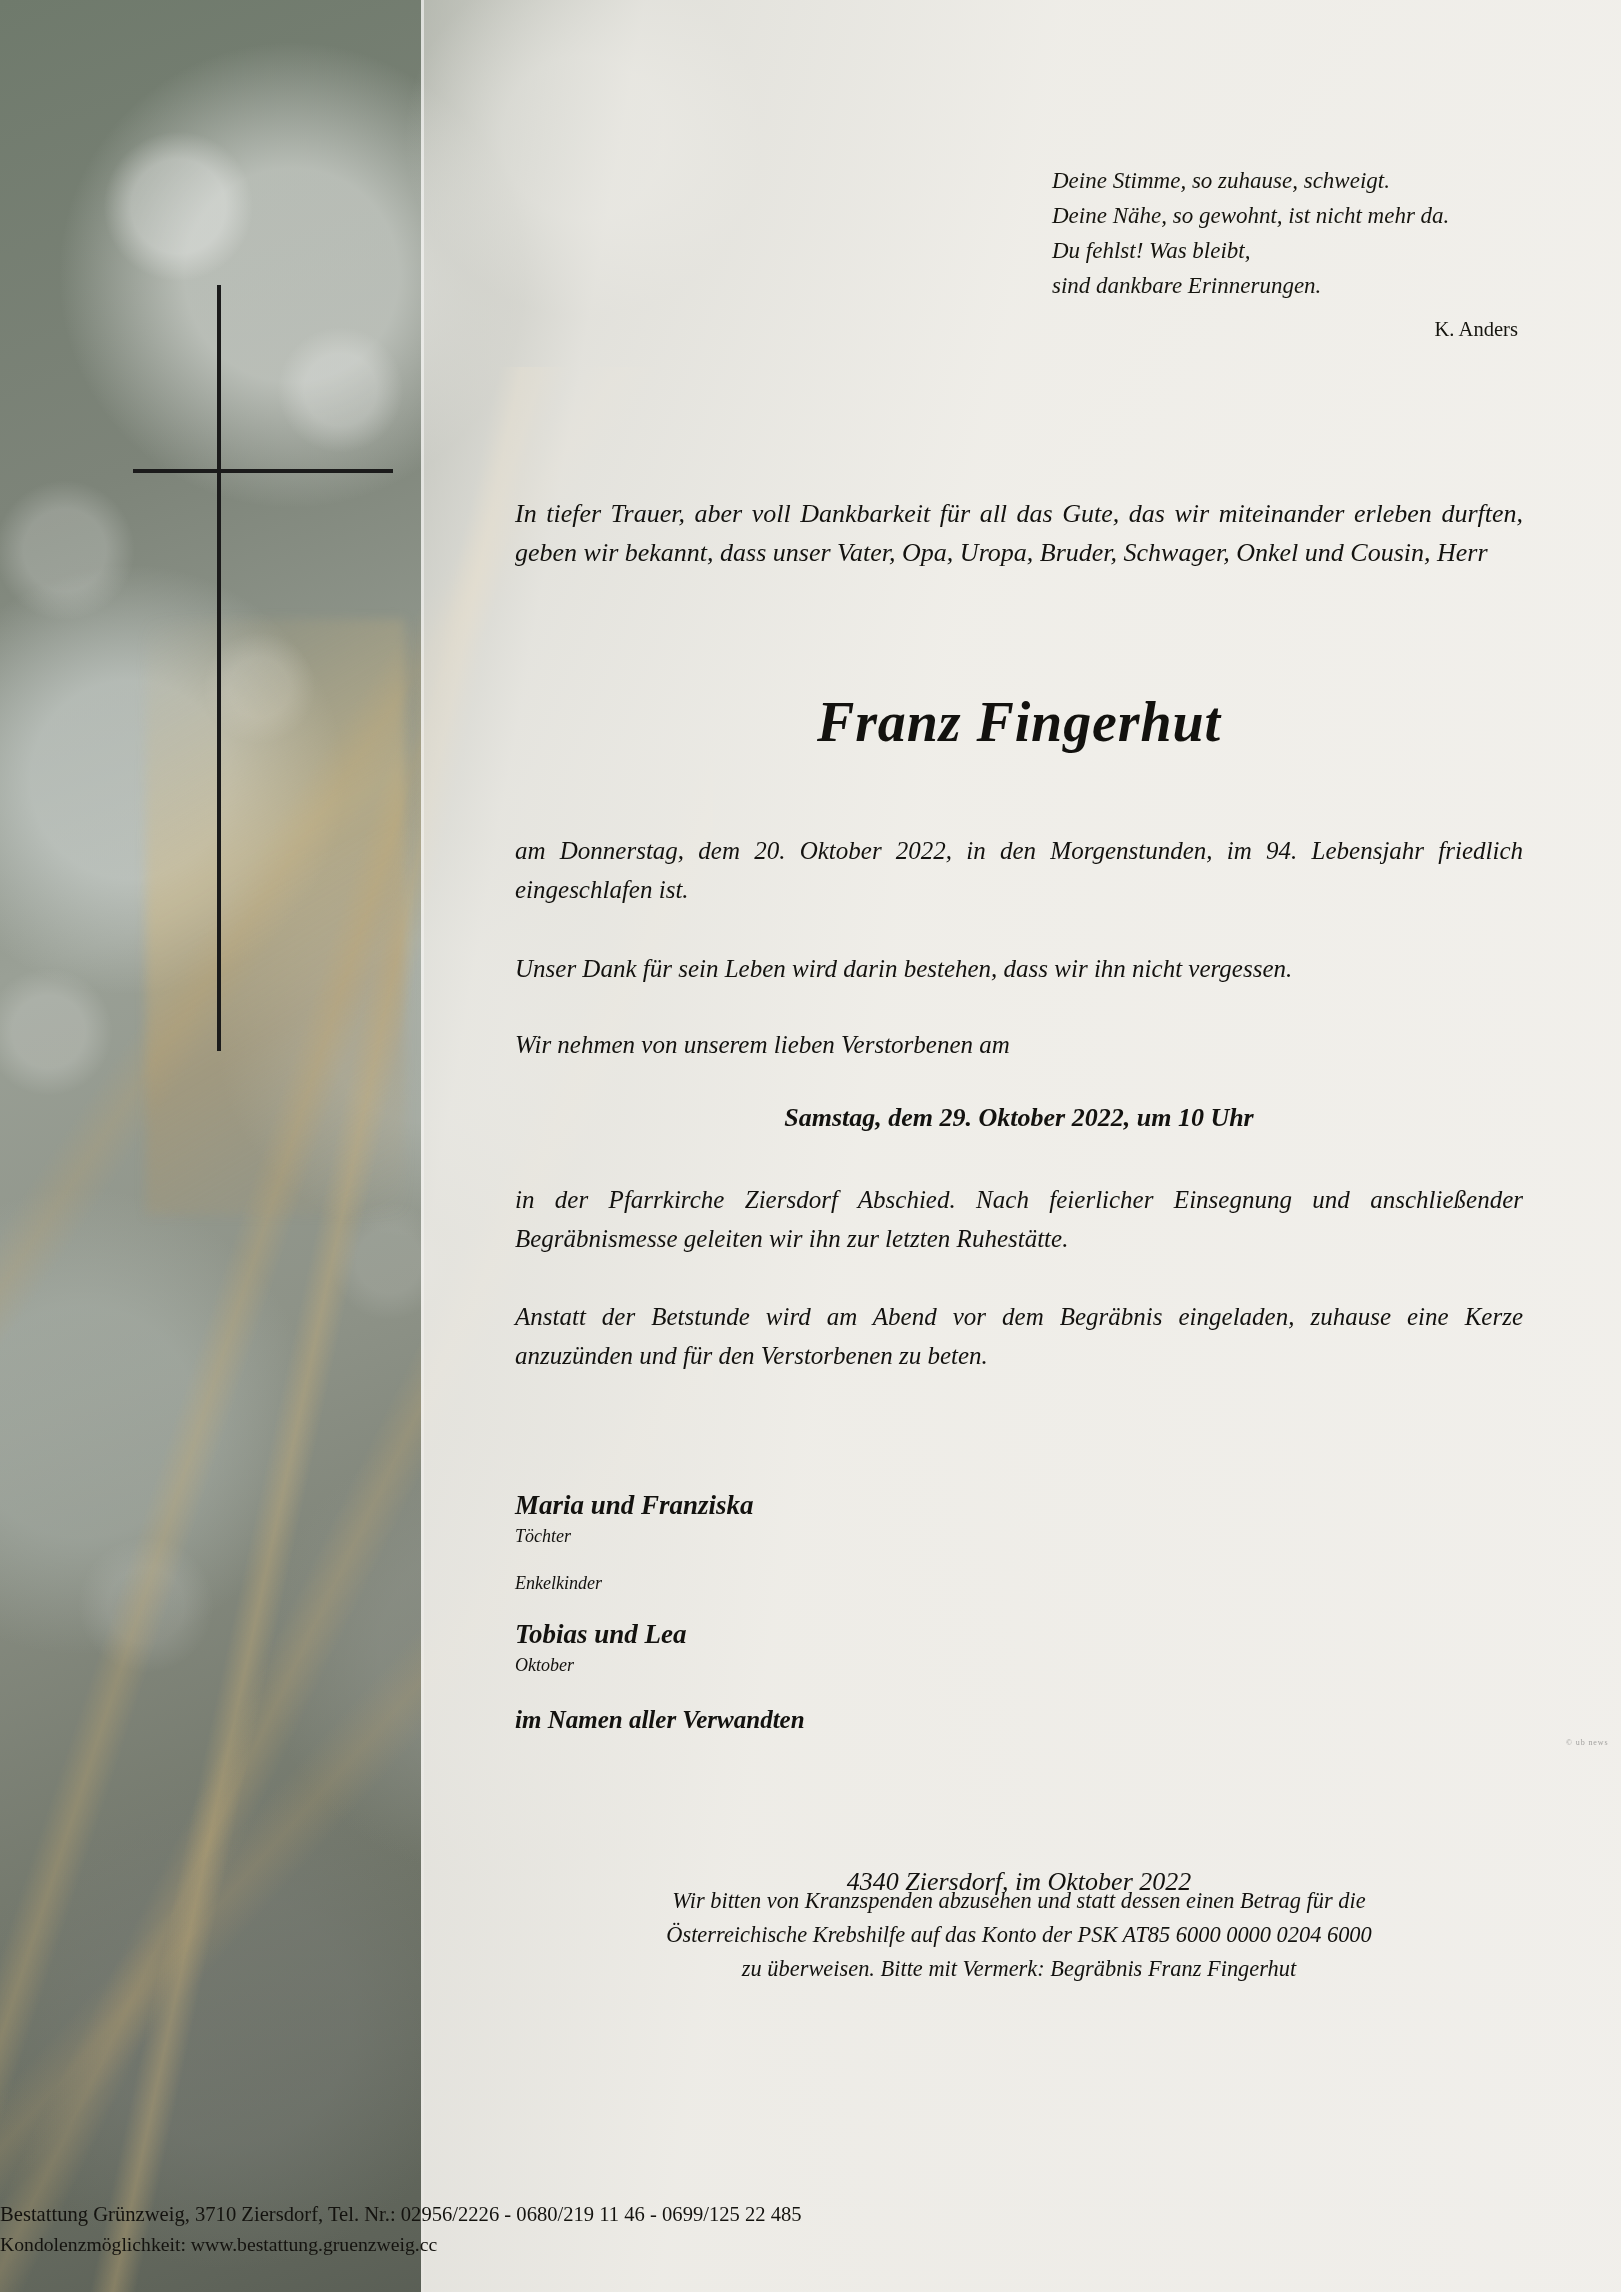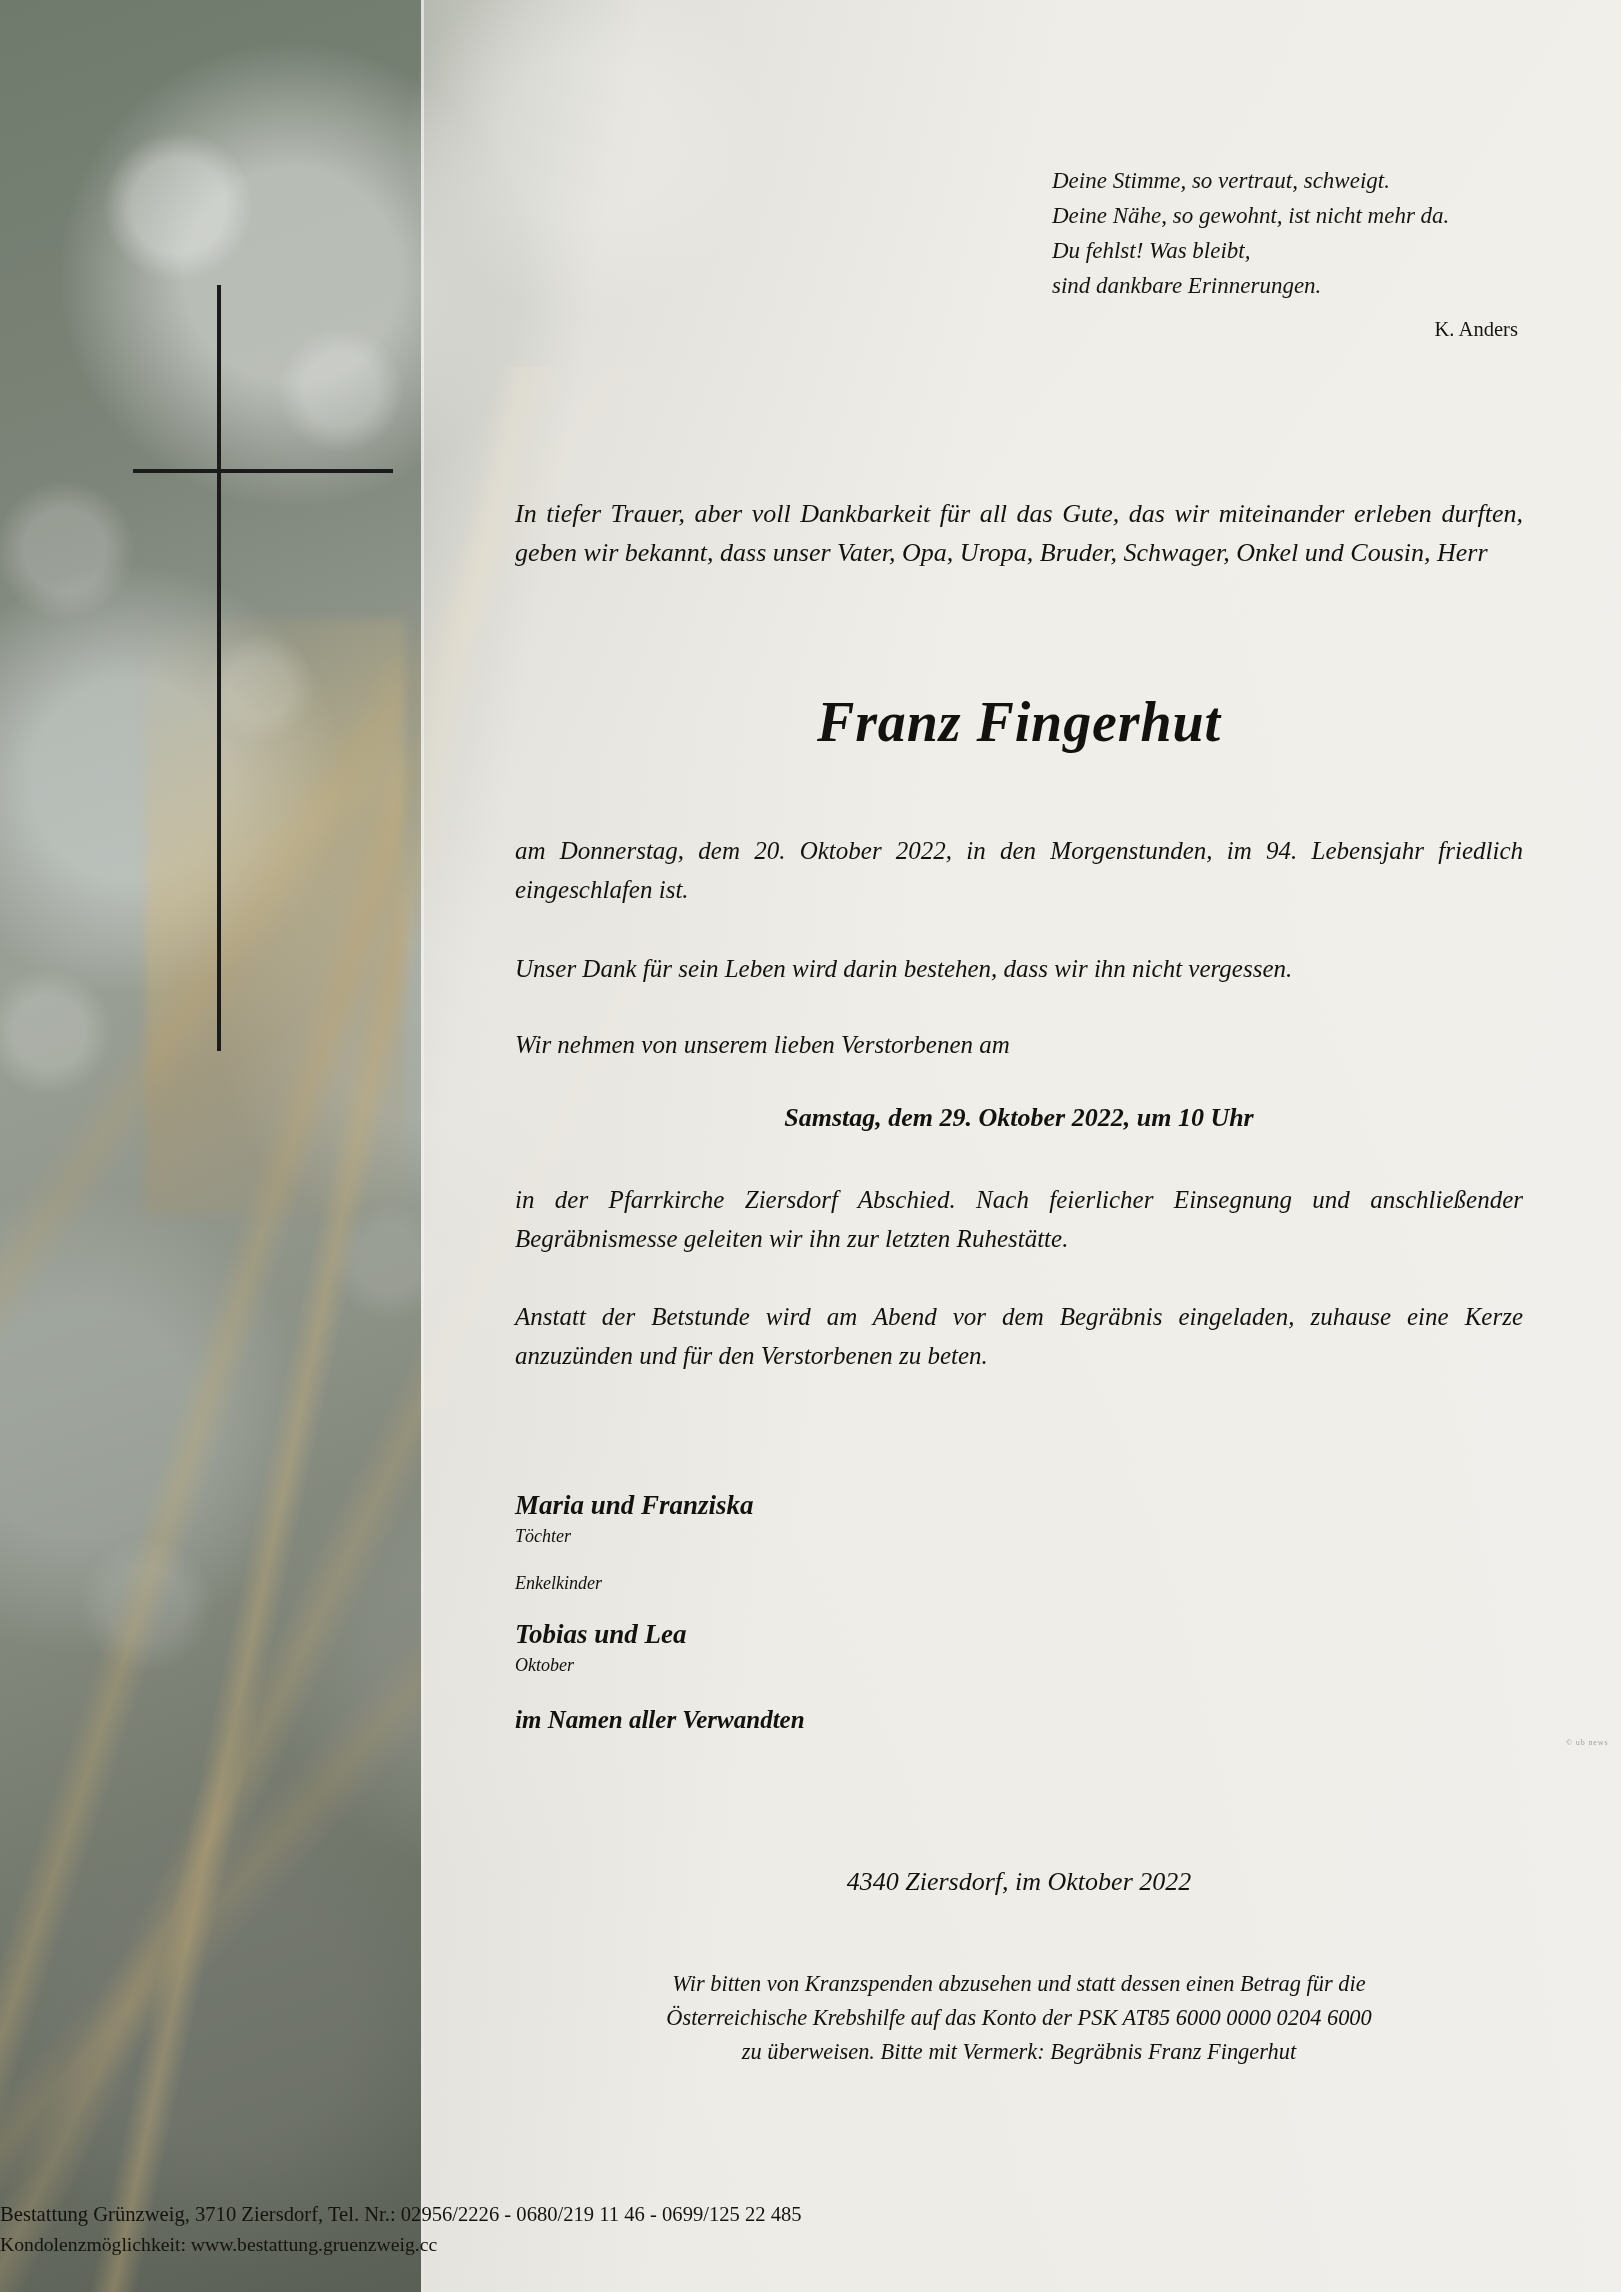--- a/index.html
+++ b/index.html
@@ -218,21 +218,21 @@
     top: 1867px;
     width: 1008px;
     text-align: center;
     font-style: italic;
     font-size: 26px;
   }
 
   .donation {
     position: absolute;
     left: 0;
-    top: 1967px;
+    top: 1884px;
     width: 1008px;
     text-align: center;
     font-style: italic;
     font-size: 22.4px;
     line-height: 34px;
   }
 
   .footer {
     position: absolute;
     left: 0;
@@ -267,21 +267,21 @@
   <div class="bg-vert-edge"></div>
 
   <div class="cross">
     <div class="v"></div>
     <div class="h"></div>
   </div>
 
   <div class="content">
 
     <div class="poem">
-      <div>Deine Stimme, so vertraut, schweigt.</div>
+      <div>Deine Stimme, so zuhause, schweigt.</div>
       <div>Deine Nähe, so gewohnt, ist nicht mehr da.</div>
       <div>Du fehlst! Was bleibt,</div>
       <div>sind dankbare Erinnerungen.</div>
     </div>
 
     <div class="poem-author">K. Anders</div>
 
     <div class="intro">In tiefer Trauer, aber voll Dankbarkeit für all das Gute, das wir miteinander erleben durften, geben wir bekannt, dass unser Vater, Opa, Uropa, Bruder, Schwager, Onkel und Cousin, Herr</div>
 
     <div class="name">Franz Fingerhut</div>

